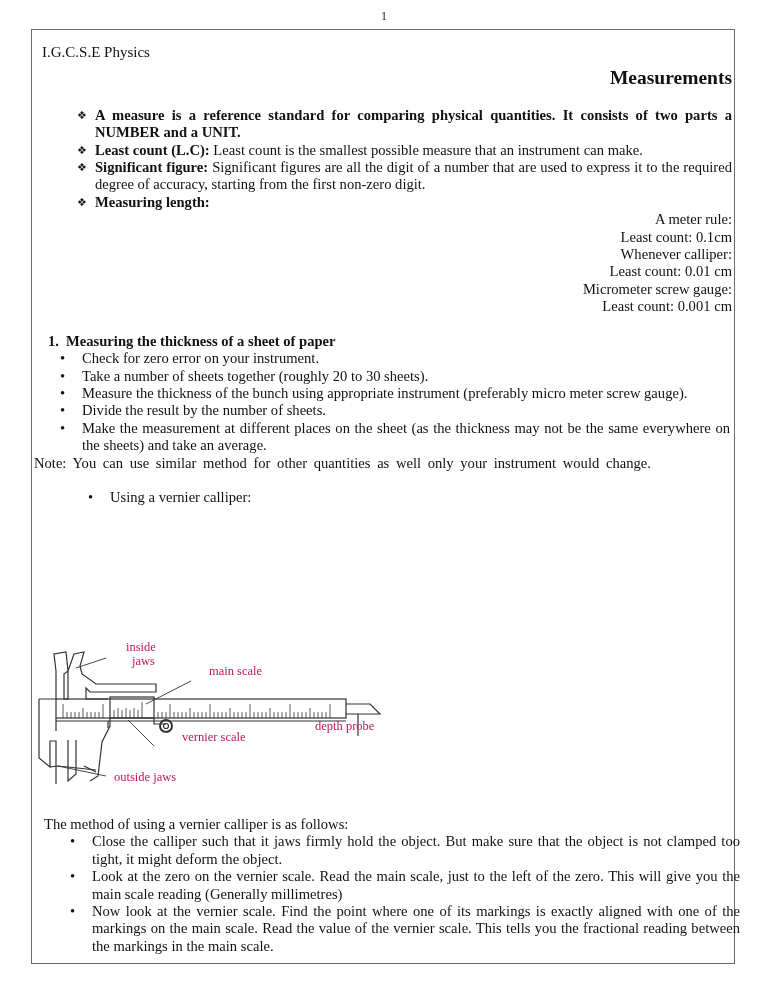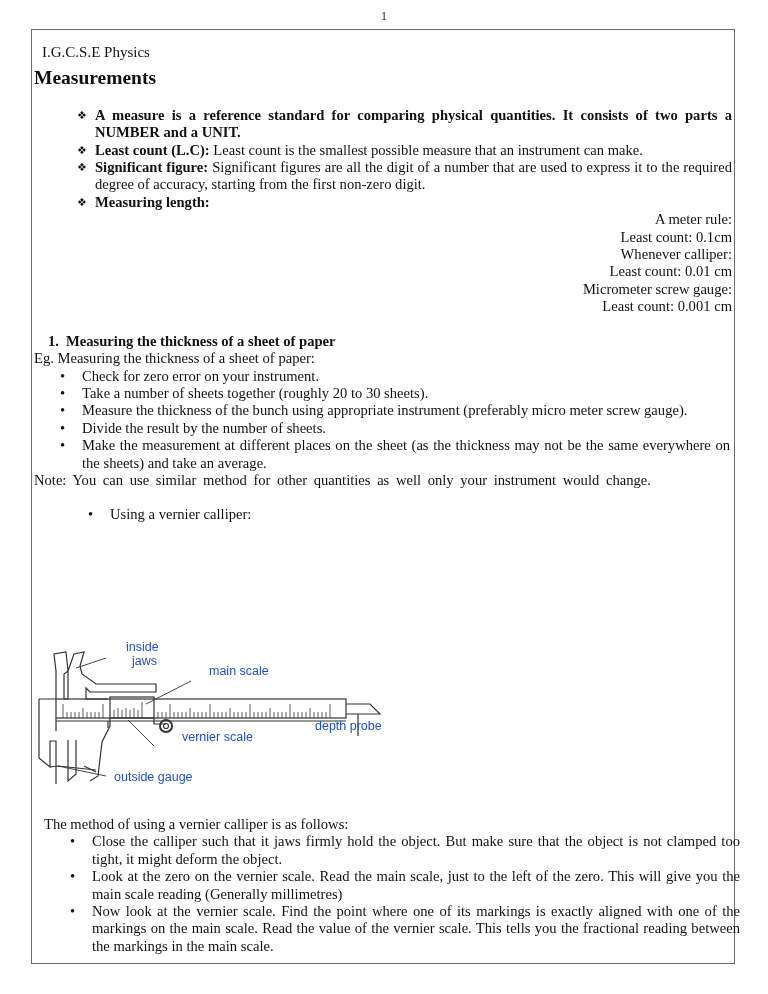--- a/index.html
+++ b/index.html
@@ -12,21 +12,21 @@
     position: absolute; top: 9px; left: 0; width: 768px; text-align: center;
     font-size: 12px; color: #222;
   }
   .frame {
     position: absolute; left: 31px; top: 29px; width: 704px; height: 935px;
     border: 1px solid #6b6b6b; box-sizing: border-box;
   }
   .content { position: absolute; left: 34px; top: 36px; width: 698px; line-height: 17.4px; }
   .subject { font-size: 15px; margin: 8px; }
   .title {
-    text-align: left; font-weight: bold; font-size: 19.5px; margin: 2px 0 20px 0;
+    text-align: right; font-weight: bold; font-size: 19.5px; margin: 2px 0 20px 0;
   }
   ul.diamonds { list-style: none; margin: 0; padding: 0 0 0 43px; }
   ul.diamonds li { position: relative; padding-left: 18px; text-align: justify; }
   ul.diamonds li .glyph {
     position: absolute; left: 0; top: 0; font-size: 11px; width: 14px;
   }
   .bold { font-weight: bold; }
   .plain-line { margin: 0; text-align: right; }
   .spacer { height: 17px; }
   ol.numbered { margin: 0; padding-left: 0; list-style: none; }
@@ -37,22 +37,22 @@
   ul.bullets li { position: relative; padding-left: 22px; text-align: justify; padding-right: 2px; }
   ul.bullets li .dot { position: absolute; left: 0; top: 0; }
   .vernier-bullet { margin-top: 0; padding-left: 54px; position: relative; }
   .vernier-bullet .dot { position: absolute; left: 54px; }
   .vernier-bullet span.txt { padding-left: 22px; }
   .diagram {
     position: absolute; left: 36px; top: 646px; width: 360px; height: 142px;
   }
   .diagram svg { width: 360px; height: 142px; }
   .diagram .lbl {
-    position: absolute; font-family: Liberation Sans, sans-serif;
-    font-size: 12.5px; color: #1d4ed8;
+    position: absolute; font-family: Liberation Serif, serif;
+    font-size: 12.5px; color: #be185d;
   }
   .method { position: absolute; left: 44px; top: 816px; width: 698px; line-height: 17.4px; }
 </style>
 </head>
 <body>
 
 <div class="page-num">1</div>
 
 <div class="frame"></div>
 
@@ -89,21 +89,20 @@
   </div>
 
   <div class="spacer"></div>
 
   <ol class="numbered">
     <li>
       <span class="num">1.</span>
       <span>Measuring the thickness of a sheet of paper</span>
     </li>
   </ol>
-  <p class="para">Eg. Measuring the thickness of a sheet of paper:</p>
 
   <ul class="bullets">
     <li><span class="dot">•</span><span>Check for zero error on your instrument.</span></li>
     <li><span class="dot">•</span><span>Take a number of sheets together (roughly 20 to 30 sheets).</span></li>
     <li><span class="dot">•</span><span>Measure the thickness of the bunch using appropriate instrument (preferably micro meter screw gauge).</span></li>
     <li><span class="dot">•</span><span>Divide the result by the number of sheets.</span></li>
     <li><span class="dot">•</span><span>Make the measurement at different places on the sheet (as the thickness may not be the same everywhere on the sheets) and take an average.</span></li>
   </ul>
   <p class="para" style="word-spacing:3px;">Note: You can use similar method for other quantities as well only your instrument would change.</p>
 
@@ -209,21 +208,21 @@
     <line x1="40" y1="22" x2="70" y2="12" stroke-width="0.9"></line>
     <line x1="110" y1="58" x2="155" y2="35" stroke-width="0.9"></line>
     <line x1="92" y1="74" x2="118" y2="100" stroke-width="0.9"></line>
     <line x1="22" y1="120" x2="70" y2="130" stroke-width="0.9"></line>
   </svg>
   <span class="lbl" style="left:90px; top:-6px;">inside</span>
   <span class="lbl" style="left:96px; top:8px;">jaws</span>
   <span class="lbl" style="left:173px; top:18px;">main scale</span>
   <span class="lbl" style="left:279px; top:73px;">depth probe</span>
   <span class="lbl" style="left:146px; top:84px;">vernier scale</span>
-  <span class="lbl" style="left:78px; top:124px;">outside gauge</span>
+  <span class="lbl" style="left:78px; top:124px;">outside jaws</span>
 </div>
 
 <div class="method">
   <p class="para">The method of using a vernier calliper is as follows:</p>
   <ul class="bullets">
     <li><span class="dot">•</span><span>Close the calliper such that it jaws firmly hold the object. But make sure that the object is not clamped too tight, it might deform the object.</span></li>
     <li><span class="dot">•</span><span>Look at the zero on the vernier scale. Read the main scale, just to the left of the zero. This will give you the main scale reading (Generally millimetres)</span></li>
     <li><span class="dot">•</span><span>Now look at the vernier scale. Find the point where one of its markings is exactly aligned with one of the markings on the main scale. Read the value of the vernier scale. This tells you the fractional reading between the markings in the main scale.</span></li>
   </ul>
 </div>

